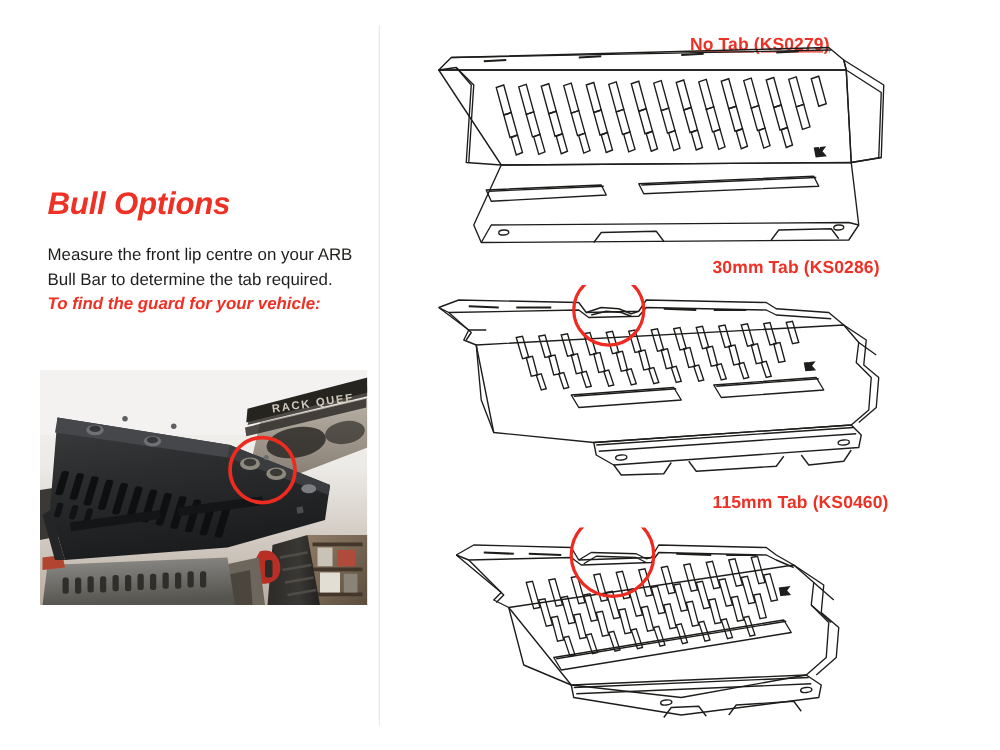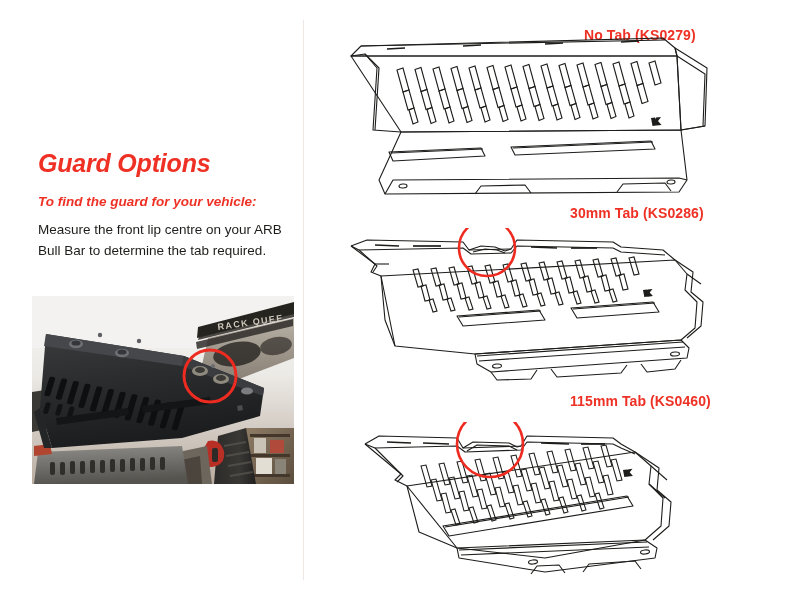--- a/index.html
+++ b/index.html
@@ -80,37 +80,37 @@
   .drawing svg { display: block; }
 
   .label {
     position: absolute;
     font-size: 14px;
     font-weight: bold;
     color: #ee3124;
     white-space: nowrap;
     letter-spacing: 0.1px;
   }
-  #label-0 { left: 584px; top: 27px; }
+  #label-0 { left: 552px; top: 27px; text-decoration: underline; }
   #label-1 { left: 570px; top: 205px; }
   #label-2 { left: 570px; top: 393px; }
 
   #drawing-0 { left: 345px; top: 34px;  width: 375px; height: 165px; }
   #drawing-1 { left: 345px; top: 228px; width: 375px; height: 165px; }
   #drawing-2 { left: 345px; top: 422px; width: 375px; height: 165px; }
 </style>
 </head>
 <body>
 
 <div id="page">
 
   <div id="left-panel">
-    <h1 id="page-title">Guard Options</h1>
+    <h1 id="page-title">Bull Options</h1>
+    <p id="body-copy">Measure the front lip centre on your ARB Bull Bar to determine the tab required.</p>
     <p id="subheading">To find the guard for your vehicle:</p>
-    <p id="body-copy">Measure the front lip centre on your ARB Bull Bar to determine the tab required.</p>
   </div>
 
   <div id="divider"></div>
 
   <div id="photo-wrap">
     <div id="photo">
       <svg width="262" height="188" viewBox="0 0 262 188" xmlns="http://www.w3.org/2000/svg">
         <defs>
           <linearGradient id="bgGrad" x1="0" y1="0" x2="0" y2="1">
             <stop offset="0" stop-color="#f6f5f3"></stop>

